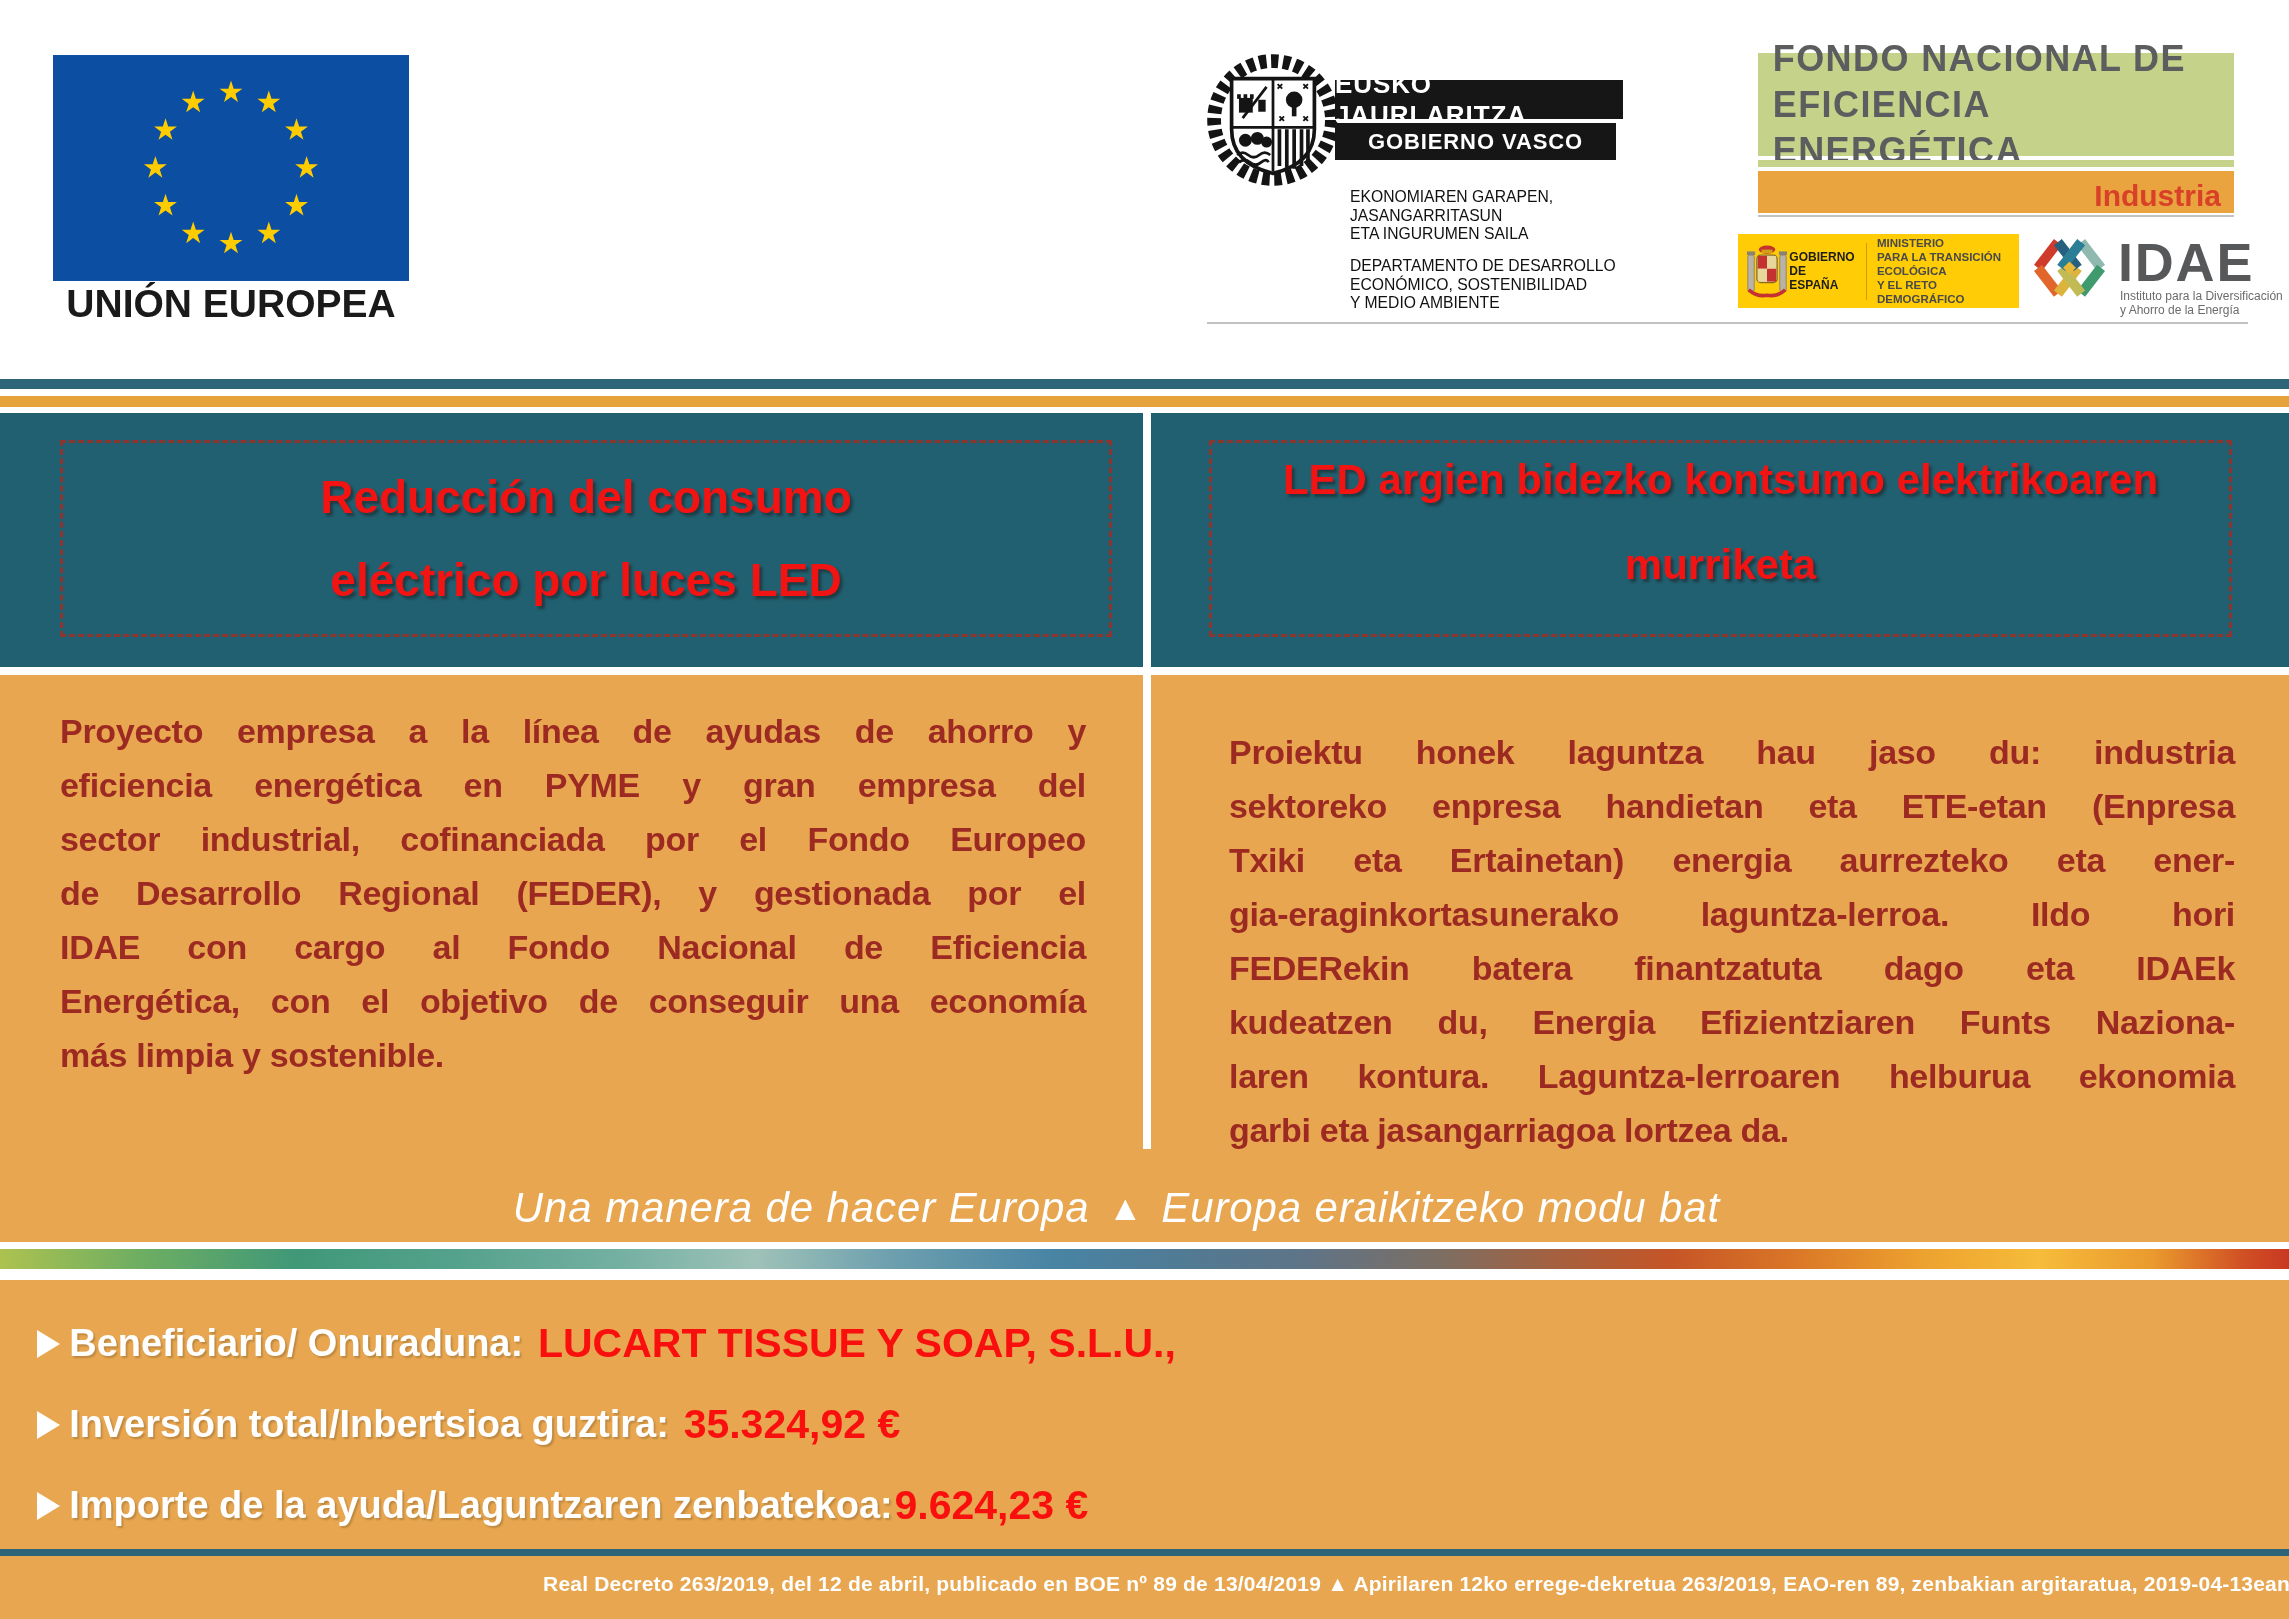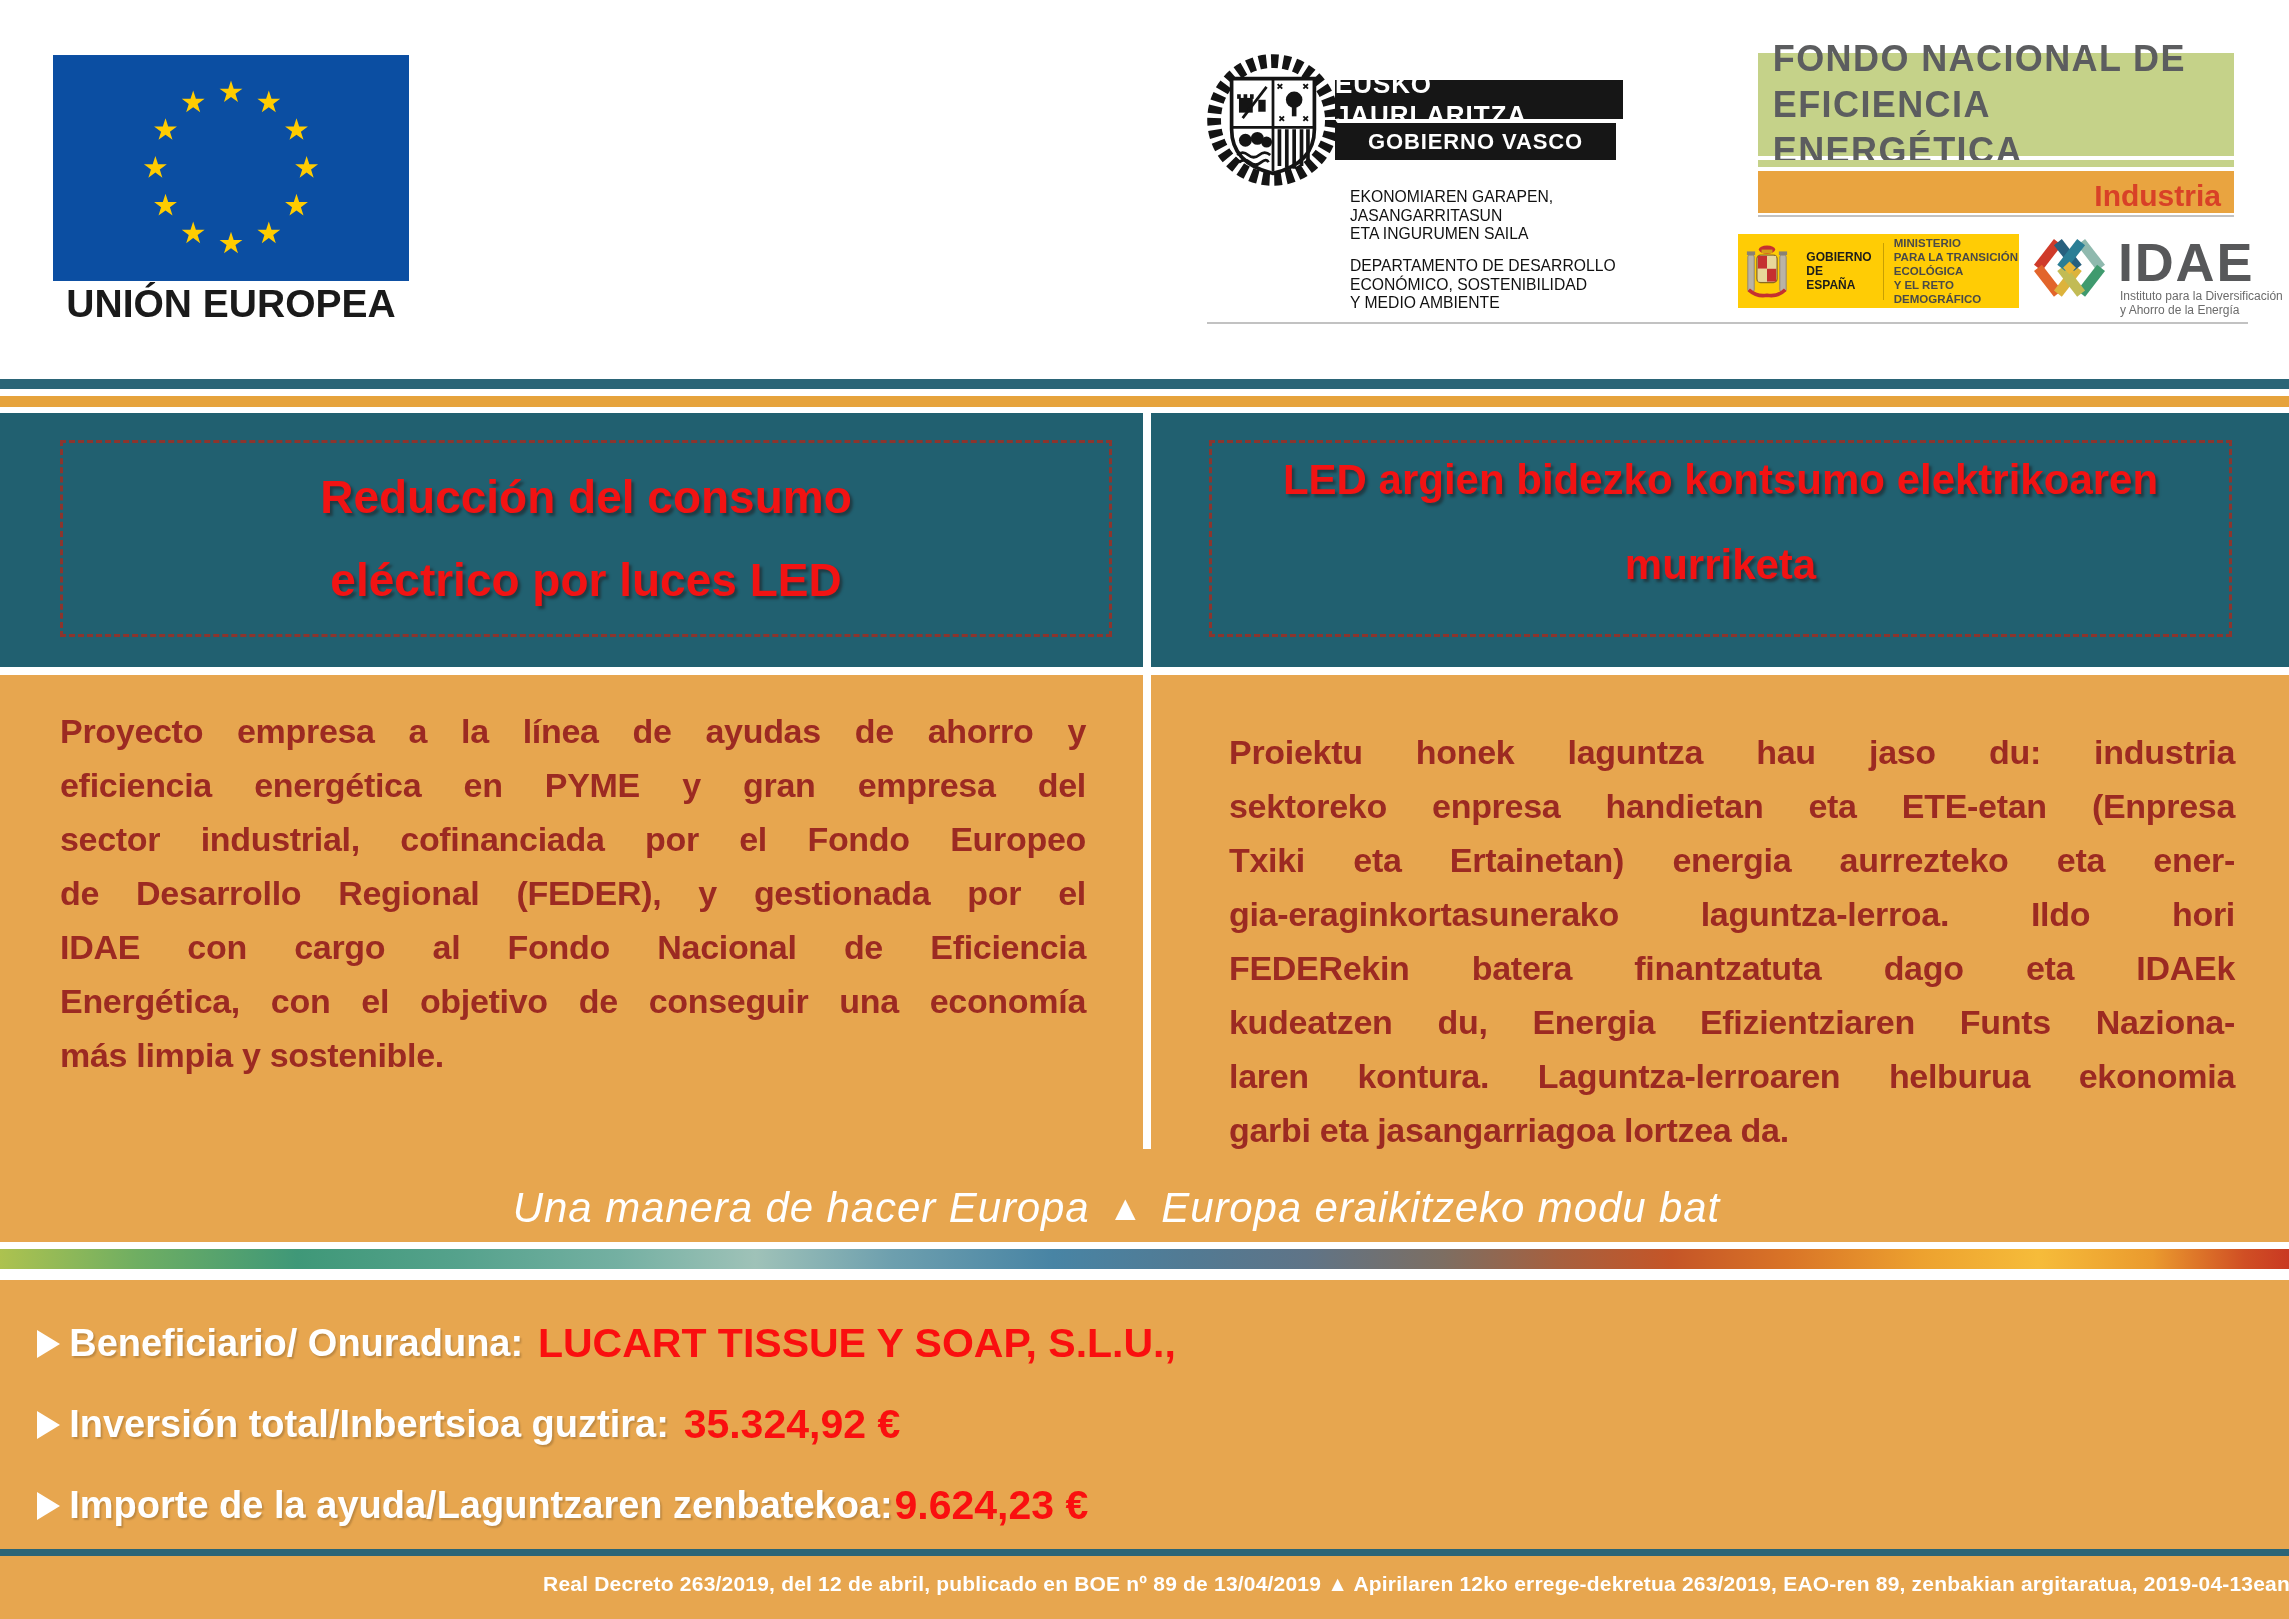--- a/index.html
+++ b/index.html
@@ -31,21 +31,21 @@
   .industria-bar { left:1758px; top:171px; width:476px; height:42px; background:#e9a440;
     display:flex; align-items:flex-end; justify-content:flex-end; padding-right:13px;
     font-size:30px; font-weight:700; color:#d84127; }
   .hairline { background:#c2c2c2; height:1.8px; }
   .hl1 { left:1758px; top:215px; width:476px; }
   .hl2 { left:1207px; top:322px; width:1041px; }
 
   .spain-box { left:1738px; top:234px; width:281px; height:74px; background:#ffcc05;
     display:flex; align-items:center; }
   .spain-coat { width:42px; height:63px; margin-left:8.3px; flex:none; }
-  .spain-name { margin-left:18px; font-size:12px; font-weight:700; color:#1d1d1b;
+  .spain-name { margin-left:1px; font-size:12px; font-weight:700; color:#1d1d1b;
     white-space:pre-line; line-height:14px; }
   .spain-div { width:1.8px; height:57px; background:rgba(0,0,0,0.22); margin-left:11px; }
   .spain-min { margin-left:10px; font-size:11.5px; font-weight:700; color:#4a4a48;
     white-space:pre-line; line-height:14px; }
   .idae-diamond { left:2028px; top:233px; width:83px; height:78px; }
   .idae-name { left:2118px; top:231px; font-size:54px; font-weight:800; color:#57585a; letter-spacing:1.8px; }
   .idae-sub { left:2120px; top:289px; font-size:12px; color:#6b6b6b; white-space:pre-line; line-height:14px; }
 
   
   .stripe-teal { left:0; top:379px; width:2290px; height:10px; background:#2b6577; }

